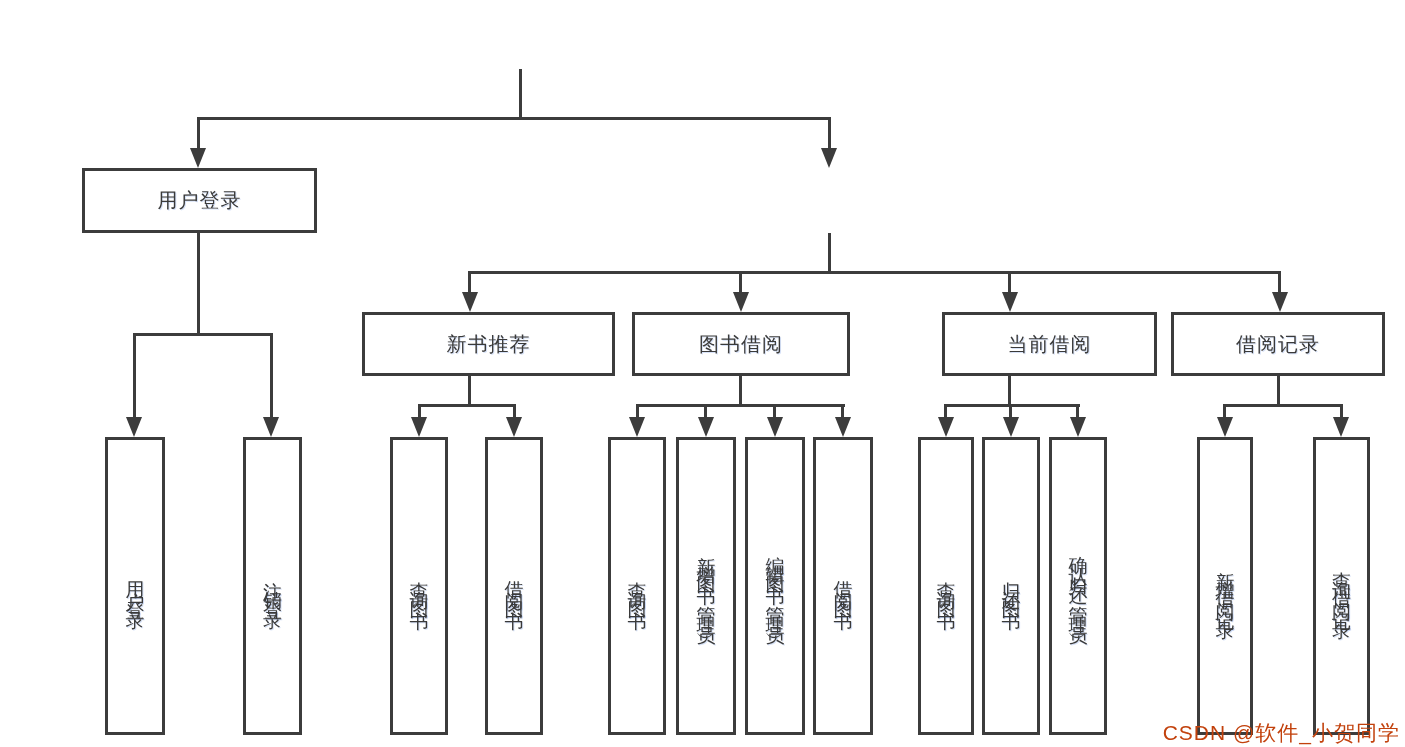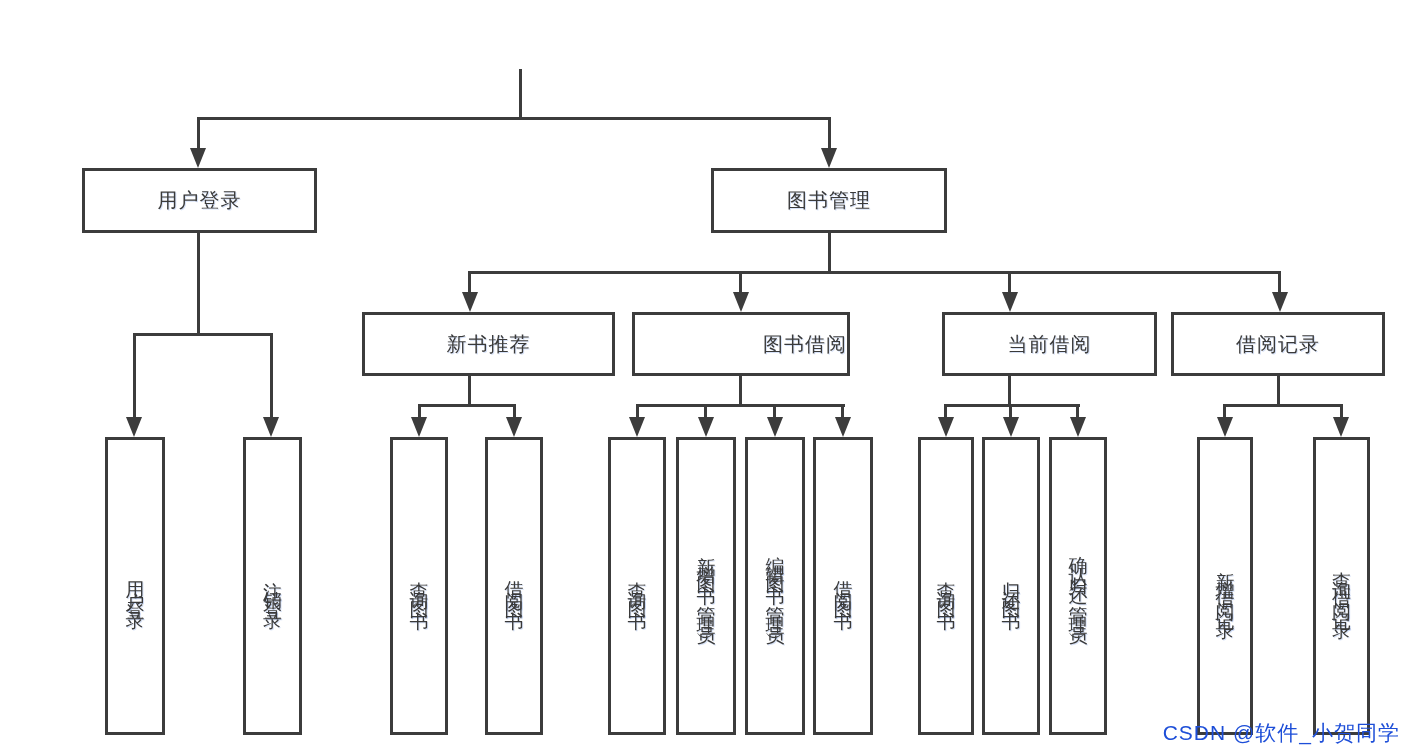--- a/index.html
+++ b/index.html
@@ -49,42 +49,39 @@
     position:absolute;
     width:0;height:0;
     border-left:8px solid transparent;
     border-right:8px solid transparent;
     border-top:20px solid #3c3c3c;
   }
   .watermark{
     position:absolute;
     right:5px;bottom:0px;
     font-size:21px;
-    color:#1d4ed8;
+    color:#c2410c;
     letter-spacing:1px;
   }
 </style>
 </head>
 <body>
 
 <div id="stage">
 
 
   <div class="vline" style="left:519px;top:69px;height:50px;"></div>
   <div class="hline" style="left:197px;top:117px;width:634px;"></div>
   <div class="vline" style="left:197px;top:117px;height:33px;"></div>
   <div class="arrow" style="left:190px;top:148px;"></div>
   <div class="vline" style="left:828px;top:117px;height:33px;"></div>
   <div class="arrow" style="left:821px;top:148px;"></div>
 
   <div class="node" style="left:82px;top:168px;width:235px;height:65px;">
     <span>用户登录</span>
-  </div>
-  <div class="node" style="left:711px;top:168px;width:236px;height:65px;">
-    <span>图书管理</span>
   </div>
 
   <div class="vline" style="left:197px;top:233px;height:103px;"></div>
   <div class="hline" style="left:133px;top:333px;width:140px;"></div>
   <div class="vline" style="left:133px;top:333px;height:84px;"></div>
   <div class="arrow" style="left:126px;top:417px;"></div>
   <div class="vline" style="left:270px;top:333px;height:84px;"></div>
   <div class="arrow" style="left:263px;top:417px;"></div>
 
   <div class="vline" style="left:828px;top:233px;height:41px;"></div>
@@ -94,21 +91,21 @@
   <div class="vline" style="left:739px;top:271px;height:23px;"></div>
   <div class="arrow" style="left:733px;top:292px;"></div>
   <div class="vline" style="left:1008px;top:271px;height:23px;"></div>
   <div class="arrow" style="left:1002px;top:292px;"></div>
   <div class="vline" style="left:1278px;top:271px;height:23px;"></div>
   <div class="arrow" style="left:1272px;top:292px;"></div>
 
   <div class="node" style="left:362px;top:312px;width:253px;height:64px;">
     <span>新书推荐</span>
   </div>
-  <div class="node" style="left:632px;top:312px;width:218px;height:64px;justify-content:flex-end;">
+  <div class="node" style="left:632px;top:312px;width:218px;height:64px;">
     <span>图书借阅</span>
   </div>
   <div class="node" style="left:902px;top:312px;width:215px;height:64px;margin-left:40px;">
     <span>当前借阅</span>
   </div>
   <div class="node" style="left:1171px;top:312px;width:214px;height:64px;align-items:center;">
     <span>借阅记录</span>
   </div>
 
   <div class="vline" style="left:468px;top:376px;height:30px;"></div>

